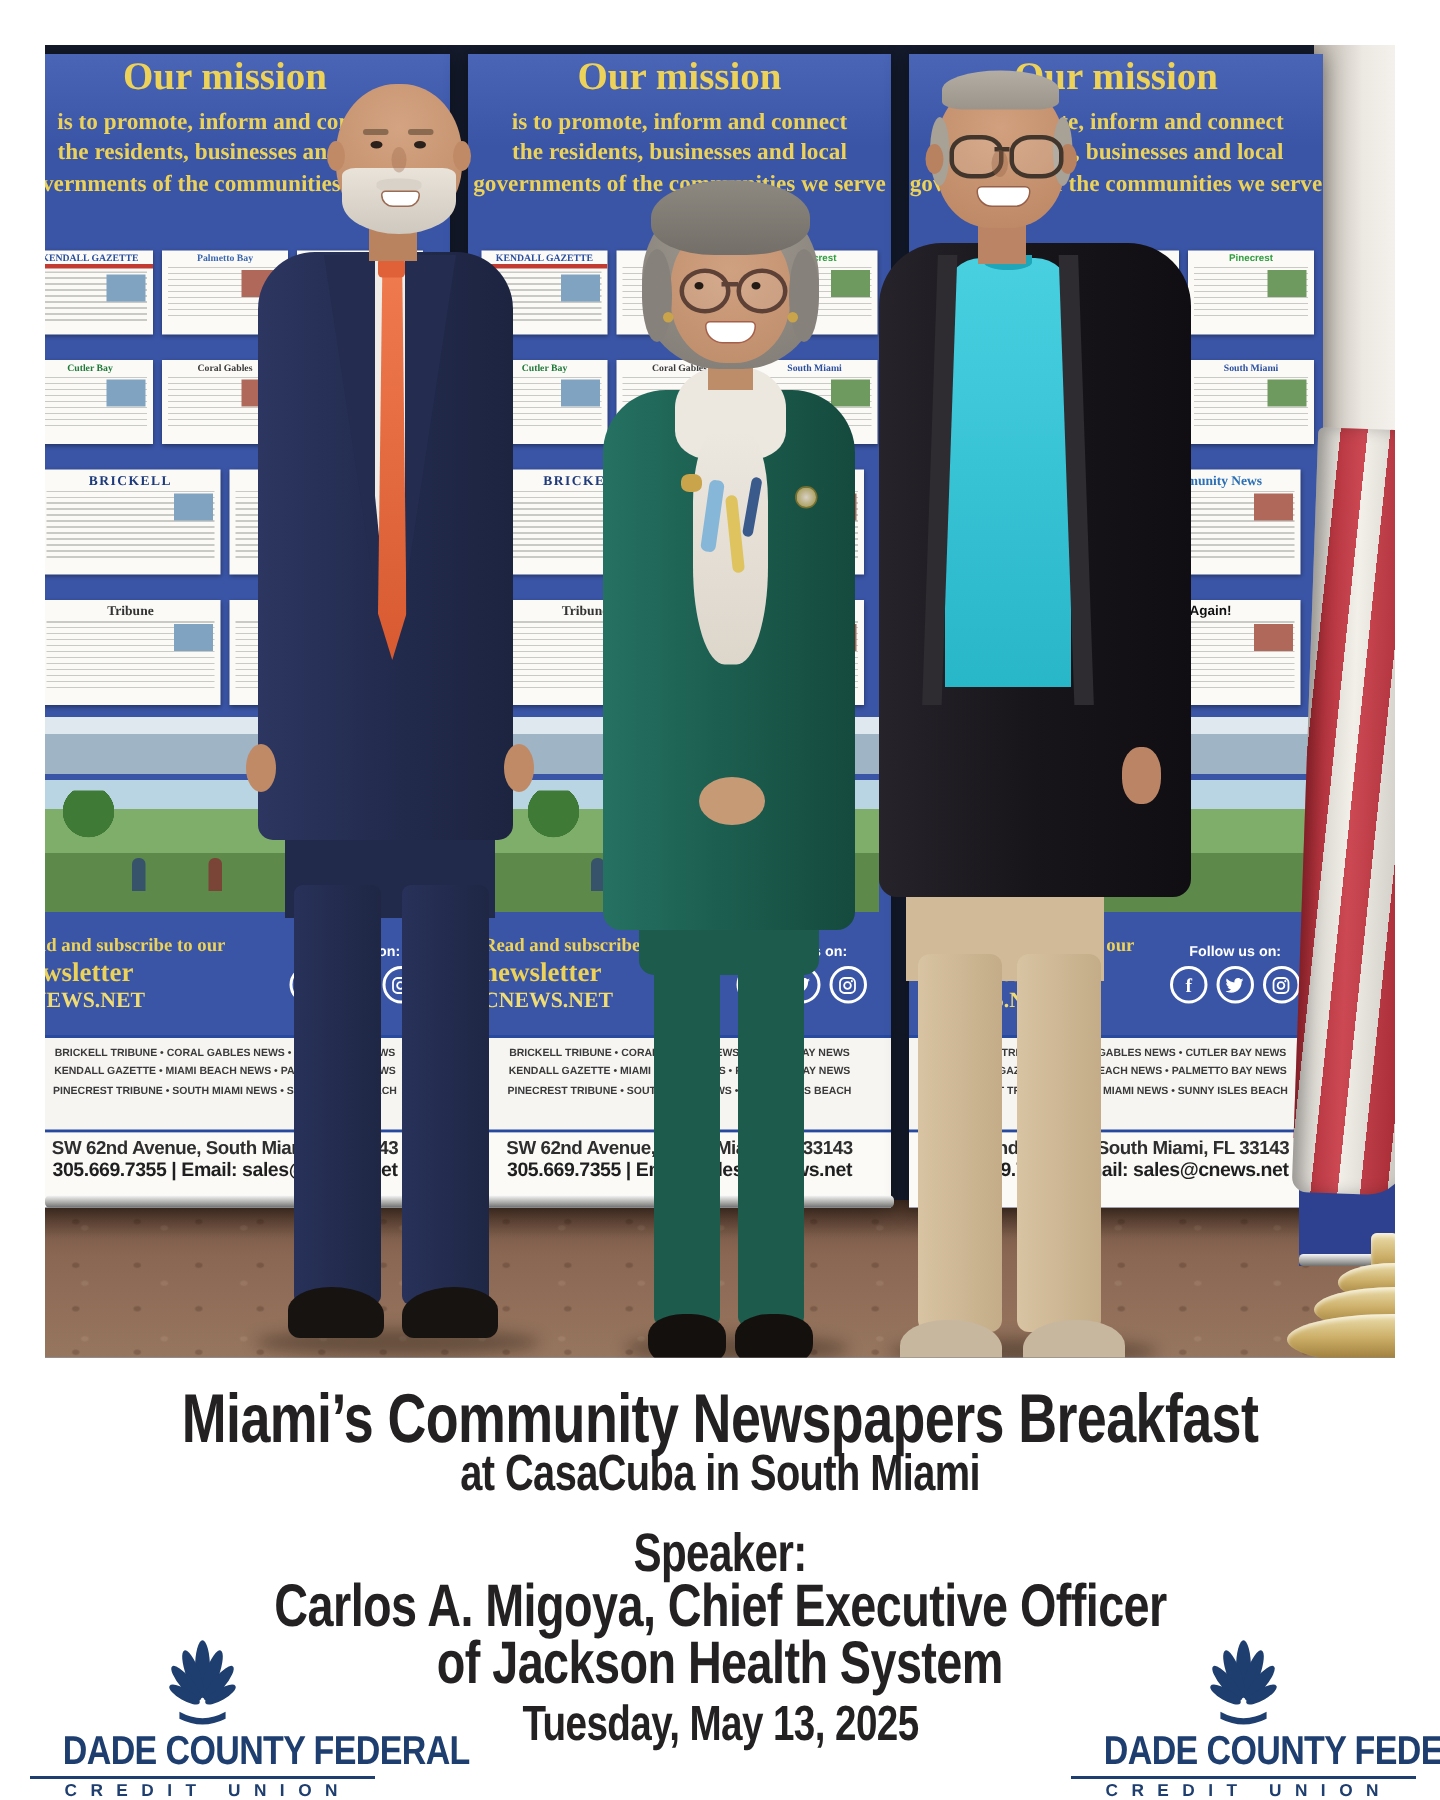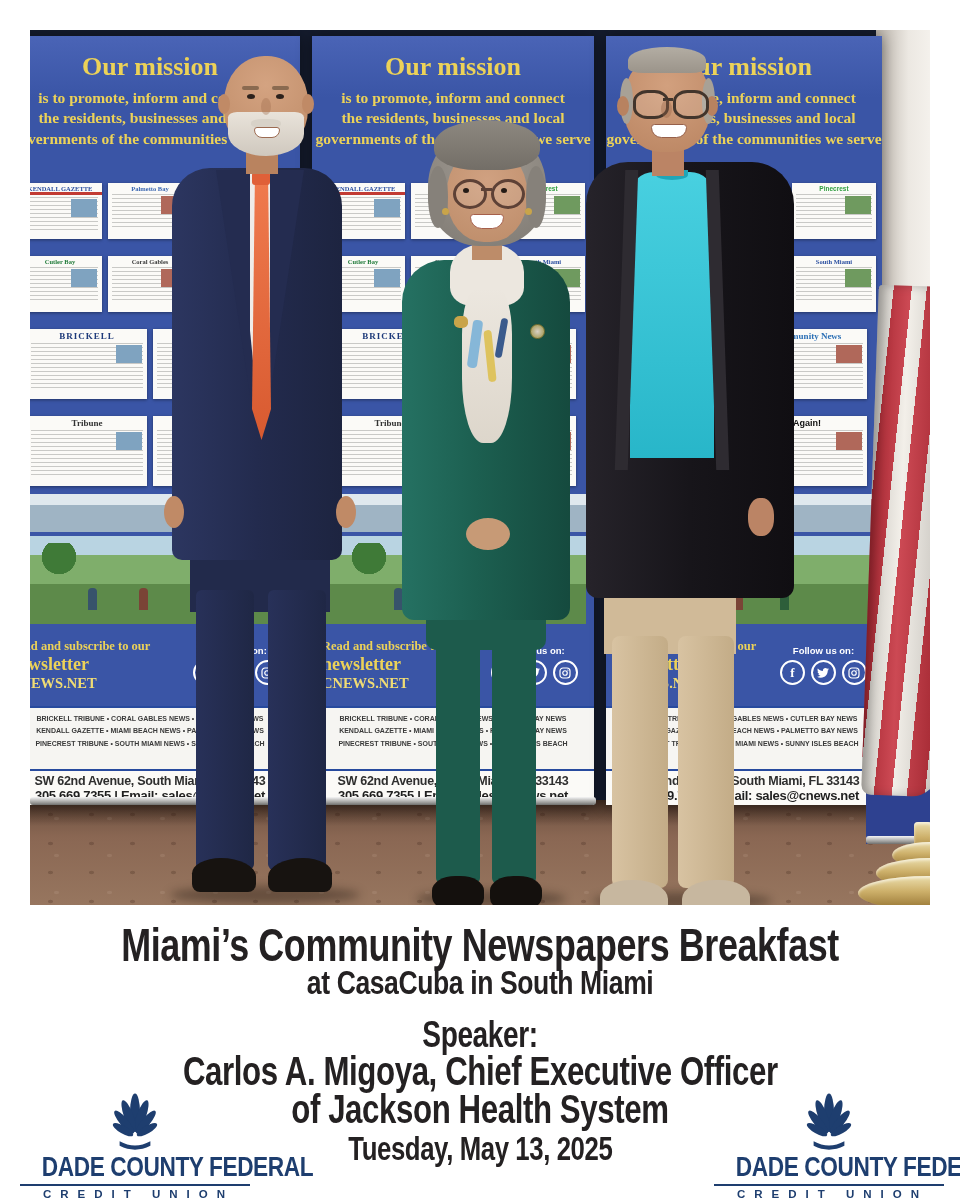--- a/index.html
+++ b/index.html
@@ -17,21 +17,21 @@
       linear-gradient(180deg,#6b4f3f 0%,#8a6753 35%,#97765f 100%);
     background-size:41px 29px,53px 37px,100% 100%;}
   #floor-shadow{position:absolute;left:0;top:770px;width:900px;height:26px;background:linear-gradient(180deg,rgba(25,12,6,.55),rgba(25,12,6,0));z-index:4;}
   .rail{position:absolute;height:8px;background:linear-gradient(180deg,#f5f5f5,#9a9a98 70%,#6f6f6d);border-radius:3px;z-index:6;}
   #rail-left{left:0;top:767px;width:566px;}
   #blue-patch{position:absolute;left:836px;top:738px;width:64px;height:76px;background:#2e4190;z-index:5;}
   #rail-right{left:836px;top:806px;width:64px;}
 
   
   .banner{position:absolute;top:6px;height:769px;background:linear-gradient(180deg,#4a64b6 0%,#3a55a6 8%,#3a55a6 100%);box-shadow:0 0 14px rgba(0,0,0,.45);z-index:5;overflow:hidden;}
-  .b-mission{padding-top:16px;height:114px;text-align:center;color:#ecd258;font-family:"Liberation Serif",serif;font-weight:bold;}
+  .b-mission{height:114px;text-align:center;color:#ecd258;font-family:"Liberation Serif",serif;font-weight:bold;}
   .b-mission h3{margin:0 0 6px 0;font-size:26px;white-space:nowrap;}
   .b-mission p{margin:0;font-size:15.5px;line-height:1.32;white-space:nowrap;}
   .np-row{display:flex;justify-content:center;gap:6px;margin-top:6px;}
   .np{background:#fbfaf7;box-shadow:0 1px 3px rgba(0,0,0,.4);width:84px;overflow:hidden;text-align:center;margin-top:11px;}
   .np-s{height:56px;} .np-l{width:120px;height:70px;}
   .mh{display:block;font-size:6.5px;font-weight:bold;white-space:nowrap;padding-top:2px;font-family:"Liberation Serif",serif;}
   .np-l .mh{font-size:9px;}
   .mh-kendall{color:#2b4fa0;border-bottom:3px solid #c23b33;}
   .mh-palmetto{color:#3a66b0;}
   .mh-pinecrest{color:#2f9e3f;font-family:"Liberation Sans",sans-serif;}

